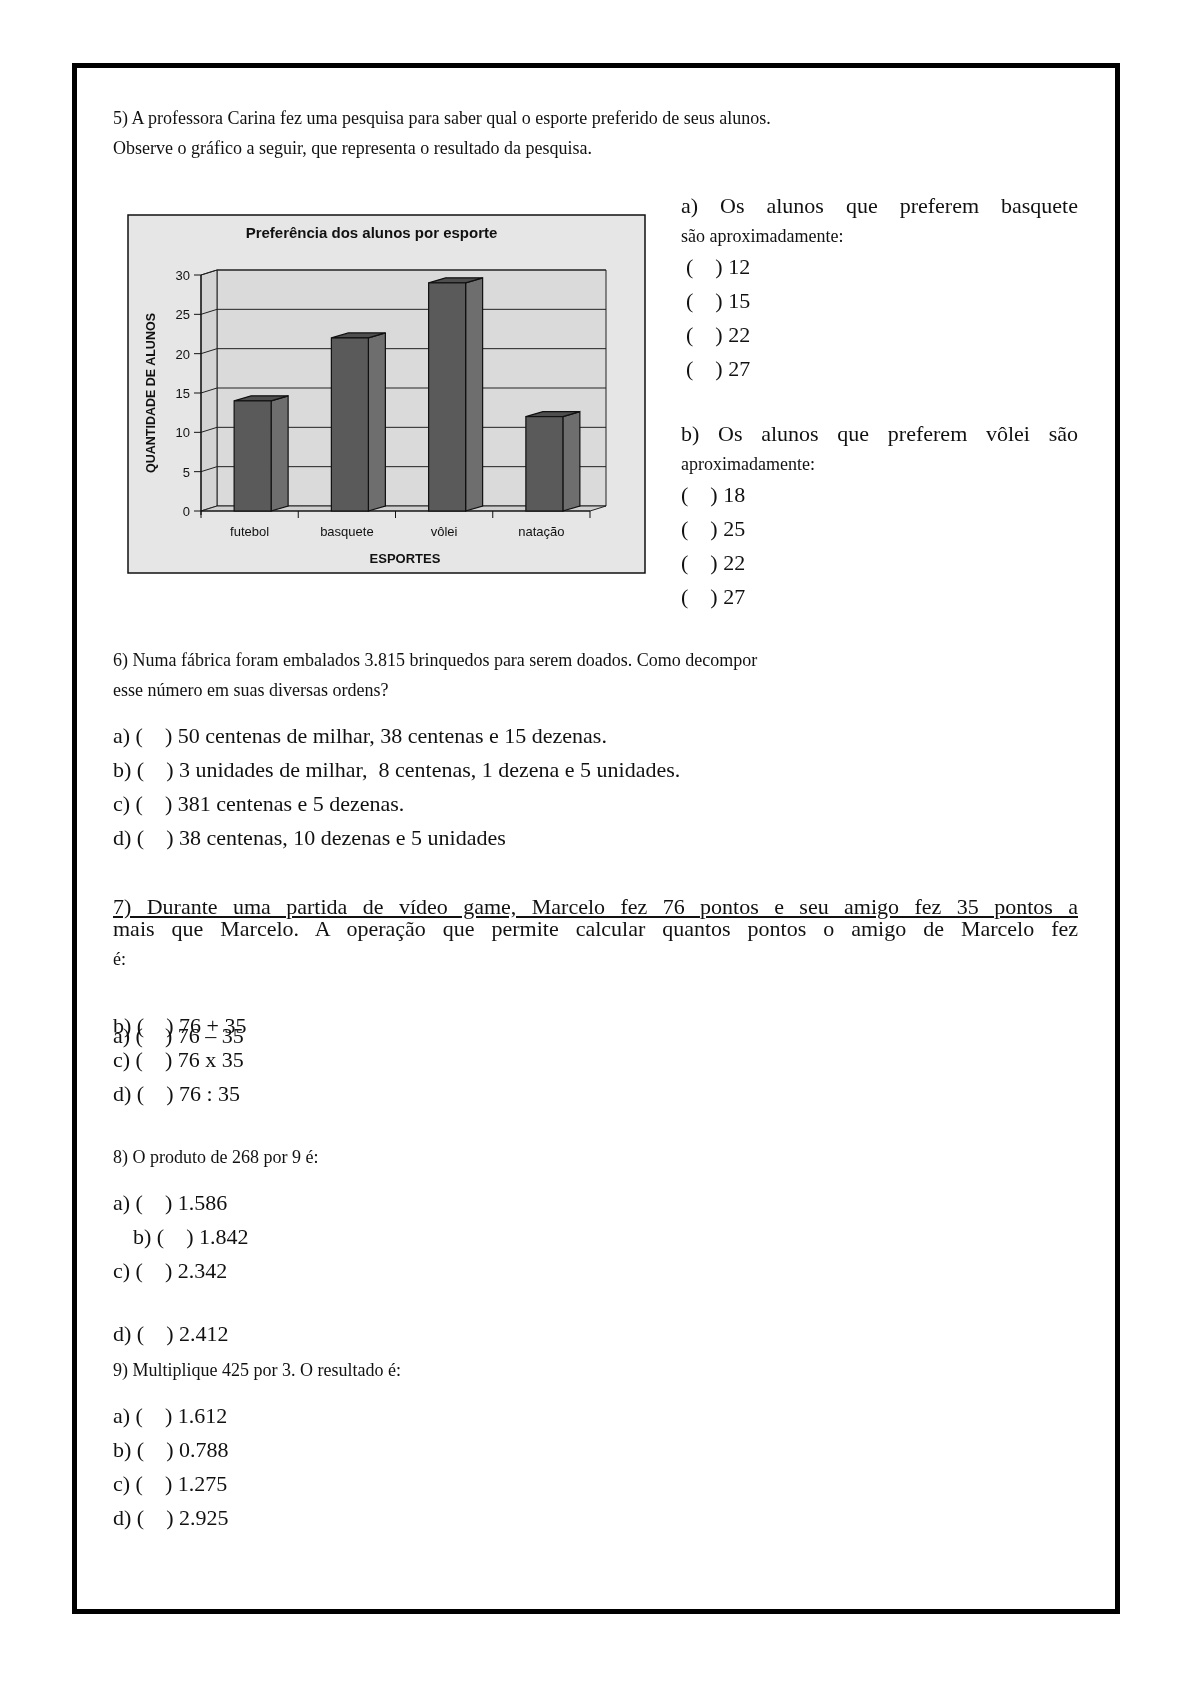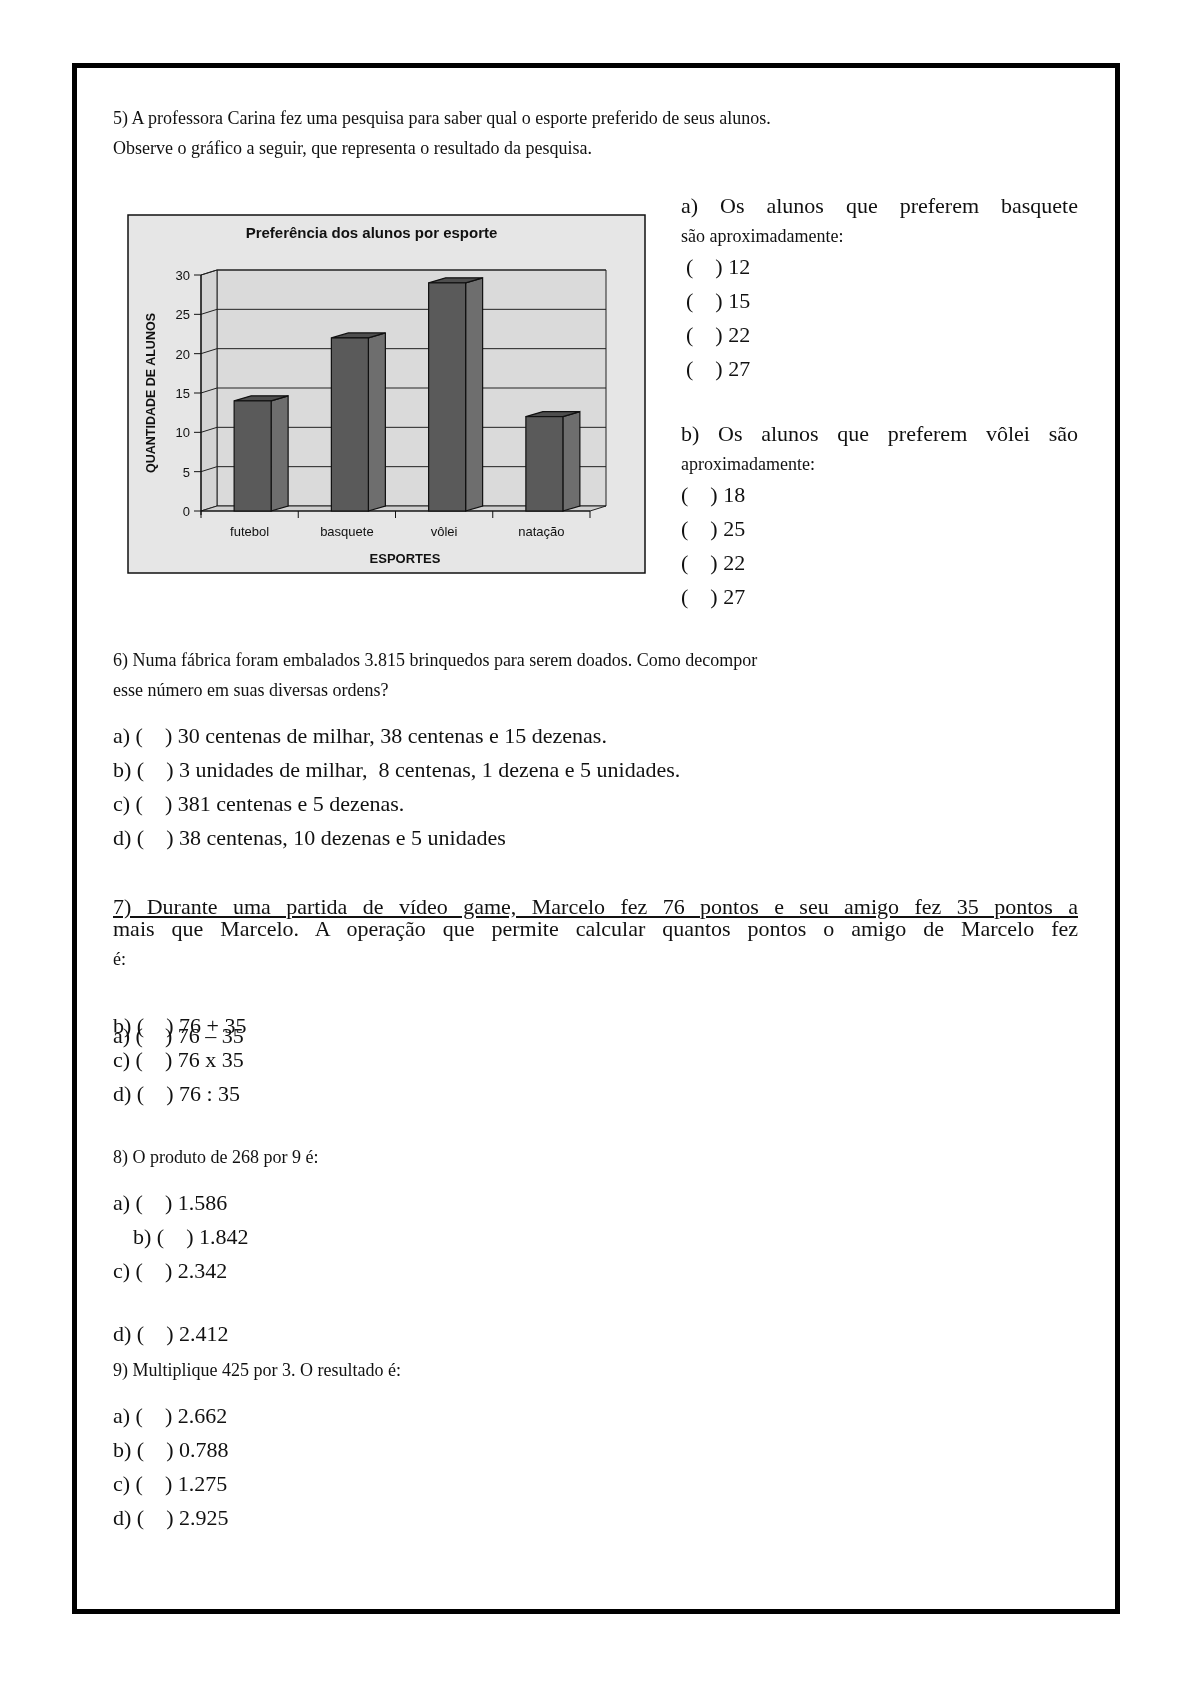--- a/index.html
+++ b/index.html
@@ -98,36 +98,36 @@
 
 <div class="para justify" style="left:681px; top:419px; width:397px;">b) Os alunos que preferem vôlei são</div>
 <div class="txt" style="left:681px; top:449px;">aproximadamente:</div>
 <div class="opt" style="left:681px; top:480px;">(    ) 18</div>
 <div class="opt" style="left:681px; top:514px;">(    ) 25</div>
 <div class="opt" style="left:681px; top:548px;">(    ) 22</div>
 <div class="opt" style="left:681px; top:582px;">(    ) 27</div>
 
 <div class="txt" style="left:113px; top:645px;">6) Numa fábrica foram embalados 3.815 brinquedos para serem doados. Como decompor</div>
 <div class="txt" style="left:113px; top:675px;">esse número em suas diversas ordens?</div>
-<div class="opt" style="left:113px; top:721px;">a) (    ) 30 centenas de milhar, 38 centenas e 15 dezenas.</div>
+<div class="opt" style="left:113px; top:721px;">a) (    ) 50 centenas de milhar, 38 centenas e 15 dezenas.</div>
 <div class="opt" style="left:113px; top:755px;">b) (    ) 3 unidades de milhar,  8 centenas, 1 dezena e 5 unidades.</div>
 <div class="opt" style="left:113px; top:789px;">c) (    ) 381 centenas e 5 dezenas.</div>
 <div class="opt" style="left:113px; top:823px;">d) (    ) 38 centenas, 10 dezenas e 5 unidades</div>
 
 <div class="para justify" style="left:113px; top:892px; width:965px;text-decoration:underline;">7) Durante uma partida de vídeo game, Marcelo fez 76 pontos e seu amigo fez 35 pontos a</div>
 <div class="para justify" style="left:113px; top:914px; width:965px;">mais que Marcelo. A operação que permite calcular quantos pontos o amigo de Marcelo fez</div>
 <div class="txt" style="left:113px; top:944px;">é:</div>
 <div class="opt" style="left:113px; top:1021px;">a) (    ) 76 – 35</div>
 <div class="opt" style="left:113px; top:1011px;">b) (    ) 76 + 35</div>
 <div class="opt" style="left:113px; top:1045px;">c) (    ) 76 x 35</div>
 <div class="opt" style="left:113px; top:1079px;">d) (    ) 76 : 35</div>
 
 <div class="txt" style="left:113px; top:1142px;">8) O produto de 268 por 9 é:</div>
 <div class="opt" style="left:113px; top:1188px;">a) (    ) 1.586</div>
 <div class="opt" style="left:113px; top:1222px;margin-left:20px;">b) (    ) 1.842</div>
 <div class="opt" style="left:113px; top:1256px;text-align:right;">c) (    ) 2.342</div>
 <div class="opt" style="left:113px; top:1290px;margin-top:29px;">d) (    ) 2.412</div>
 
 <div class="txt" style="left:113px; top:1355px;">9) Multiplique 425 por 3. O resultado é:</div>
-<div class="opt" style="left:113px; top:1401px;">a) (    ) 2.662</div>
+<div class="opt" style="left:113px; top:1401px;">a) (    ) 1.612</div>
 <div class="opt" style="left:113px; top:1435px;">b) (    ) 0.788</div>
 <div class="opt" style="left:113px; top:1469px;">c) (    ) 1.275</div>
 <div class="opt" style="left:113px; top:1503px;">d) (    ) 2.925</div>
 
 </body></html>

